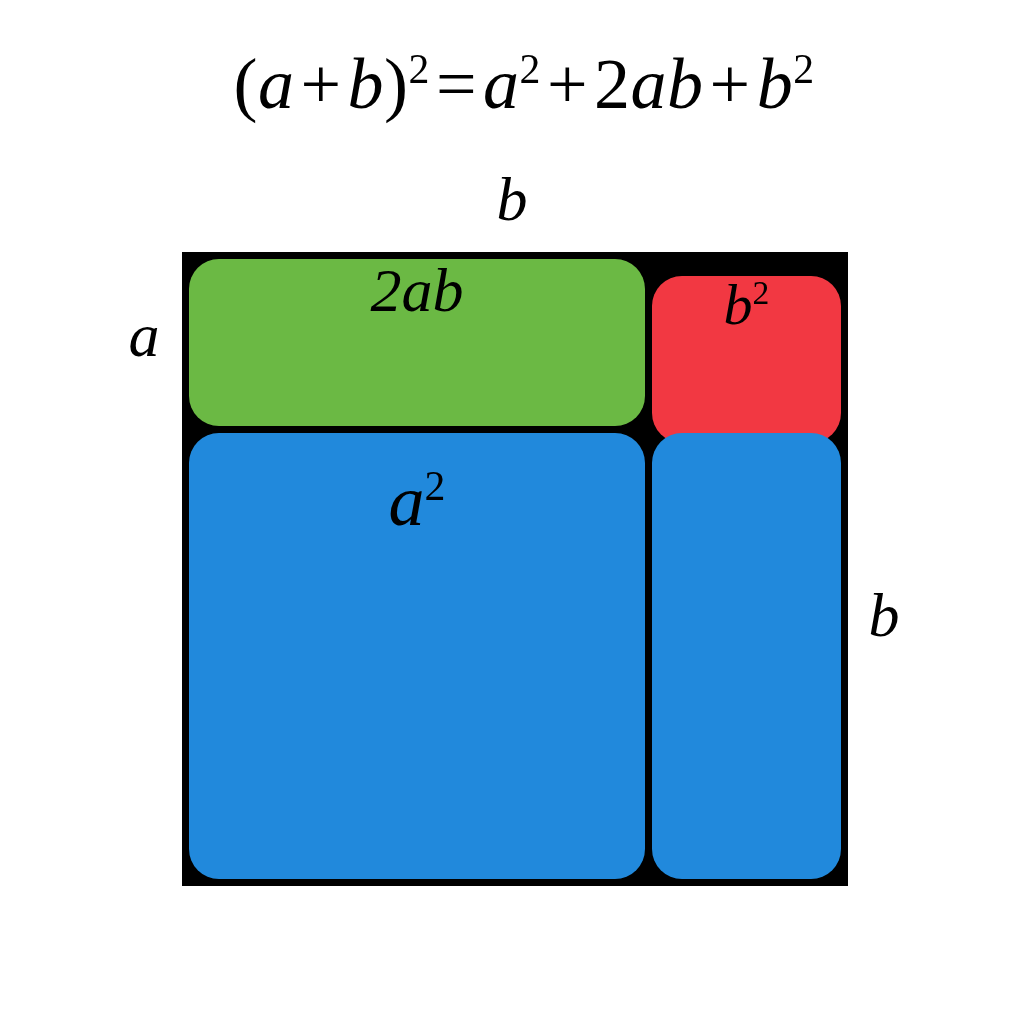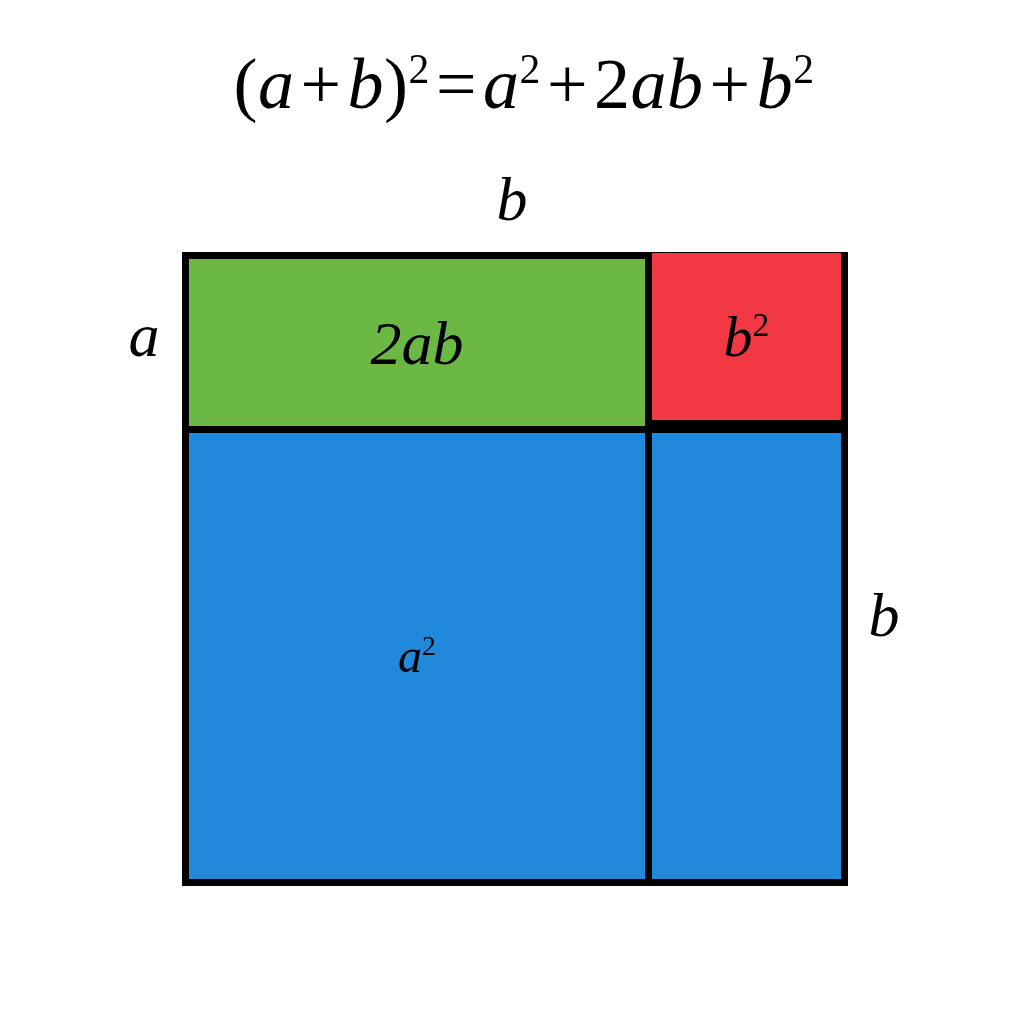--- a/index.html
+++ b/index.html
@@ -61,38 +61,38 @@
     top: 252px;
     width: 666px;
     height: 634px;
     background: #000000;
     box-sizing: border-box;
   }
 
   .cell {
     position: absolute;
     display: flex;
-    align-items: center;
     justify-content: center;
     box-sizing: border-box;
     color: #000000;
+    border-radius: 30px;
   }
 
   
   .cell-2ab {
     left: 7px;
     top: 7px;
     width: 456px;
     height: 167px;
     background: #6BB944;
   }
   
   .cell-b2 {
     left: 470px;
-    top: 1px;
+    top: 24px;
     width: 189px;
     height: 167px;
     background: #F23842;
   }
   
   .cell-a2 {
     left: 7px;
     top: 181px;
     width: 456px;
     height: 446px;
@@ -108,21 +108,21 @@
   }
 
   .cell-label {
     font-size: 62px;
     font-style: italic;
     line-height: 1;
     white-space: nowrap;
   }
   .cell-2ab .cell-label { font-size: 62px; }
   .cell-b2 .cell-label  { font-size: 58px; }
-  .cell-a2 .cell-label  { font-size: 48px; }
+  .cell-a2 .cell-label  { font-size: 72px; margin-top: 32px; }
 
   
   .side-label {
     position: absolute;
     font-style: italic;
     font-size: 62px;
     line-height: 1;
     color: #000000;
     white-space: nowrap;
   }

